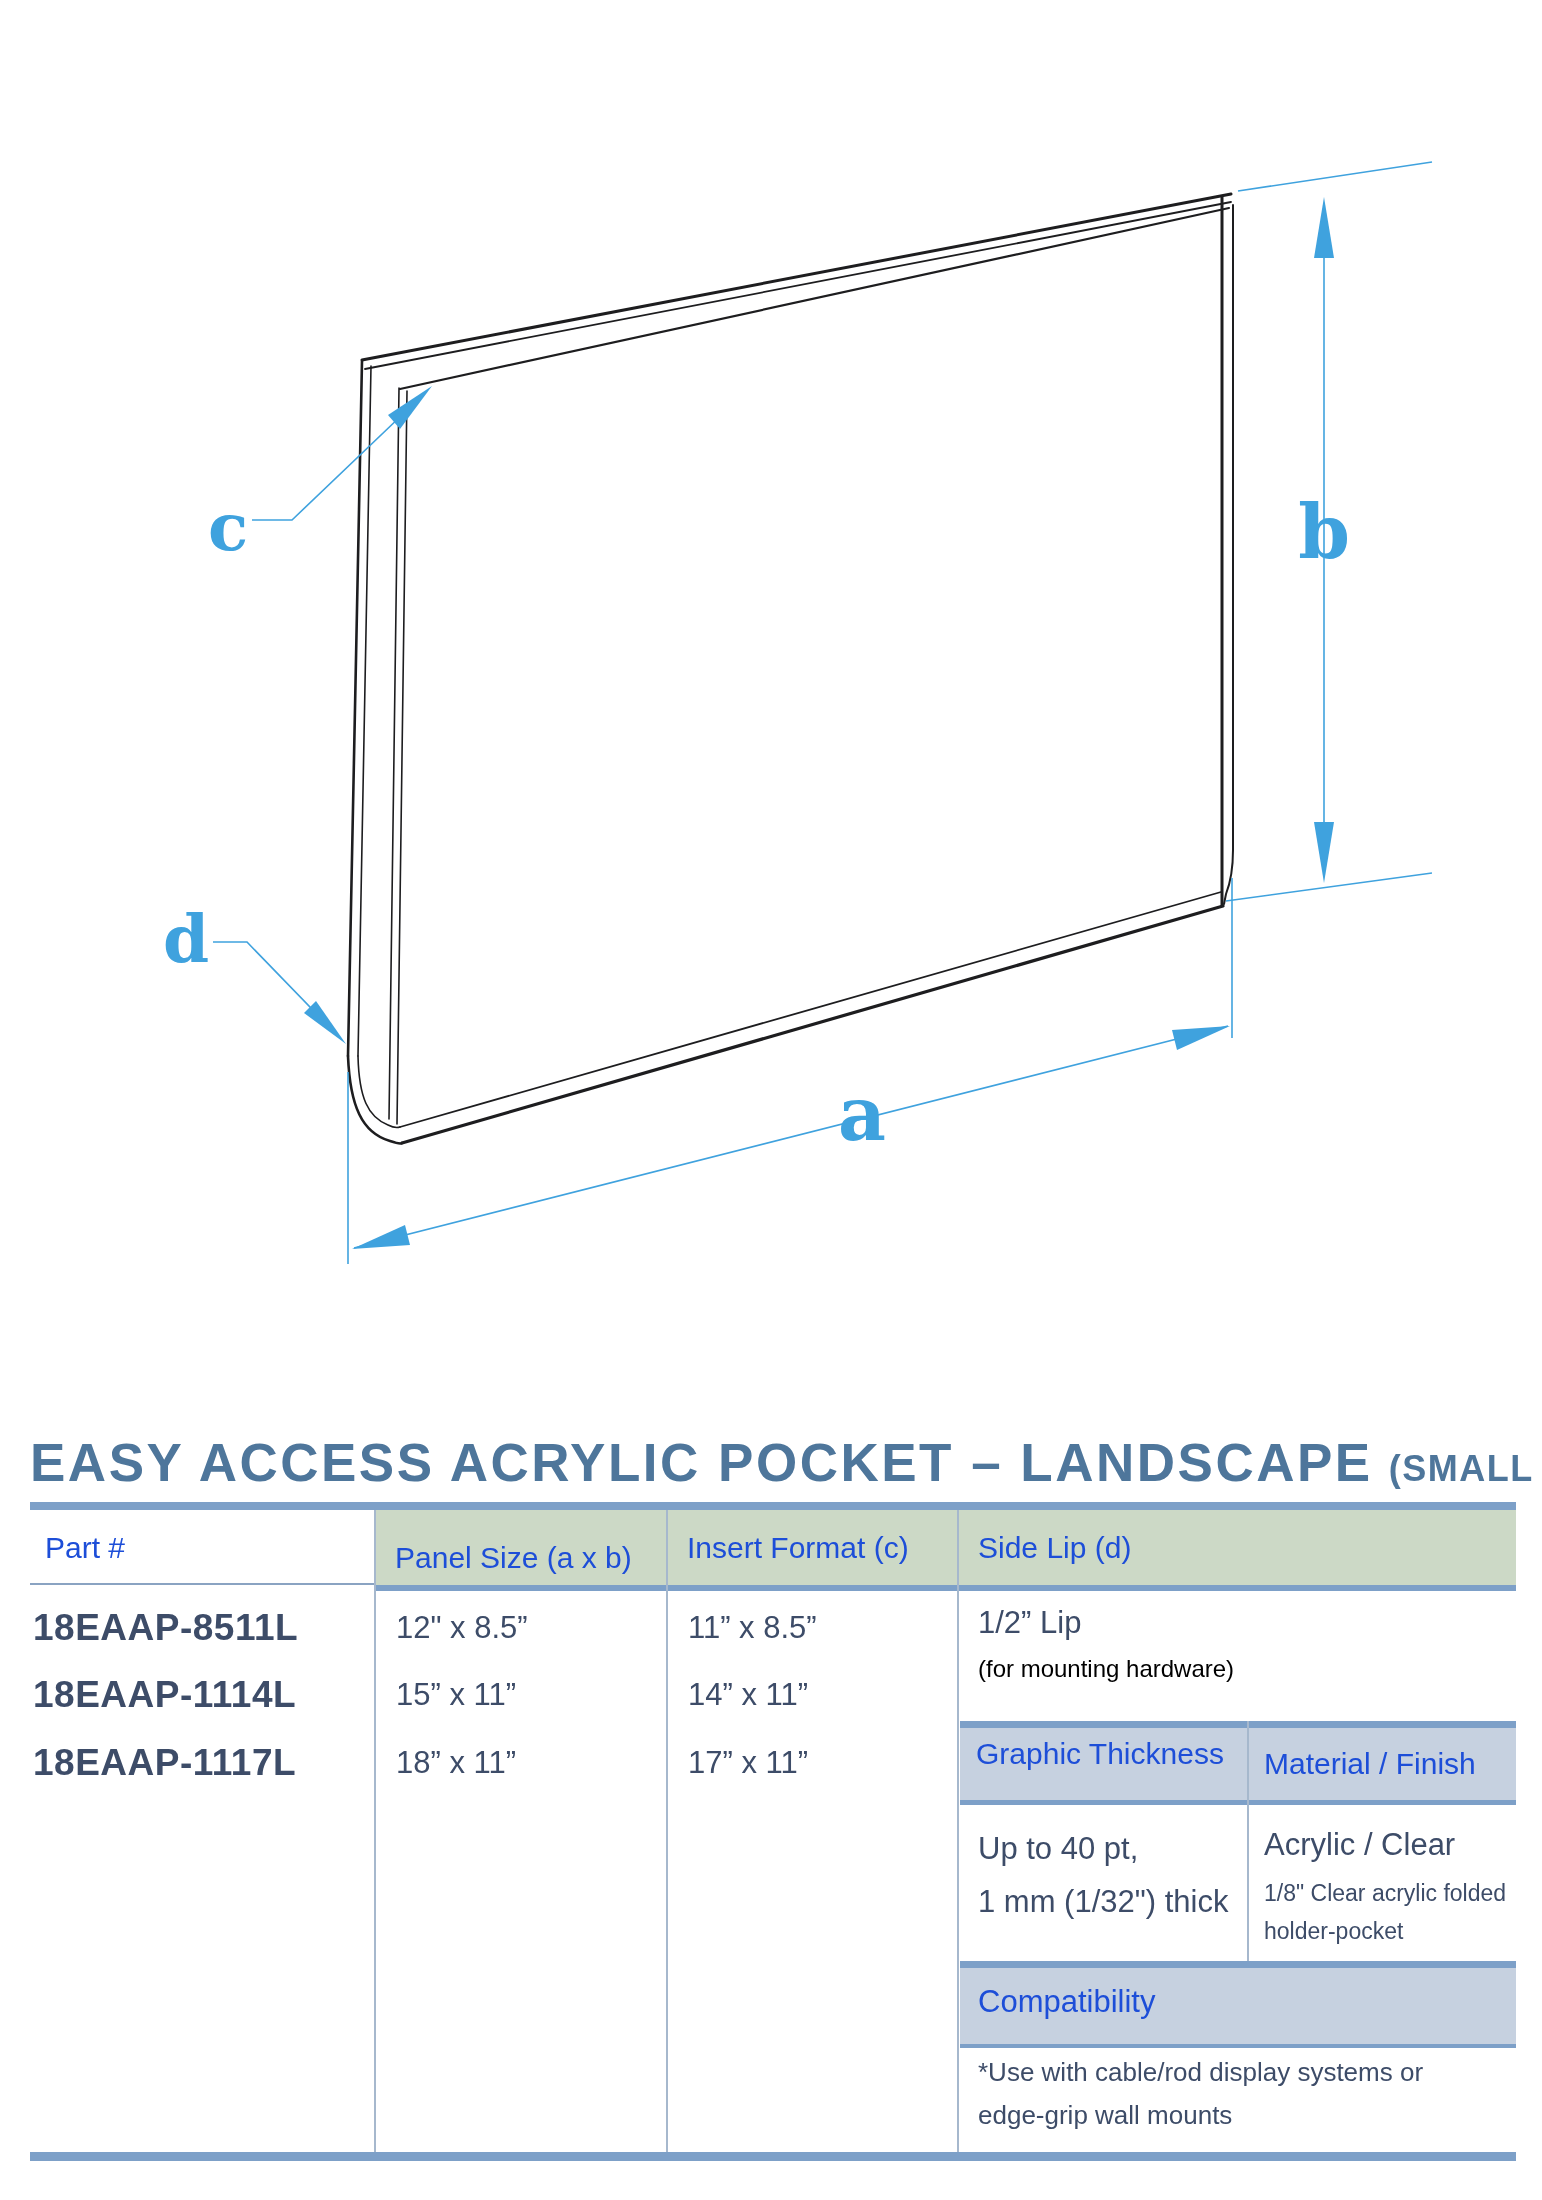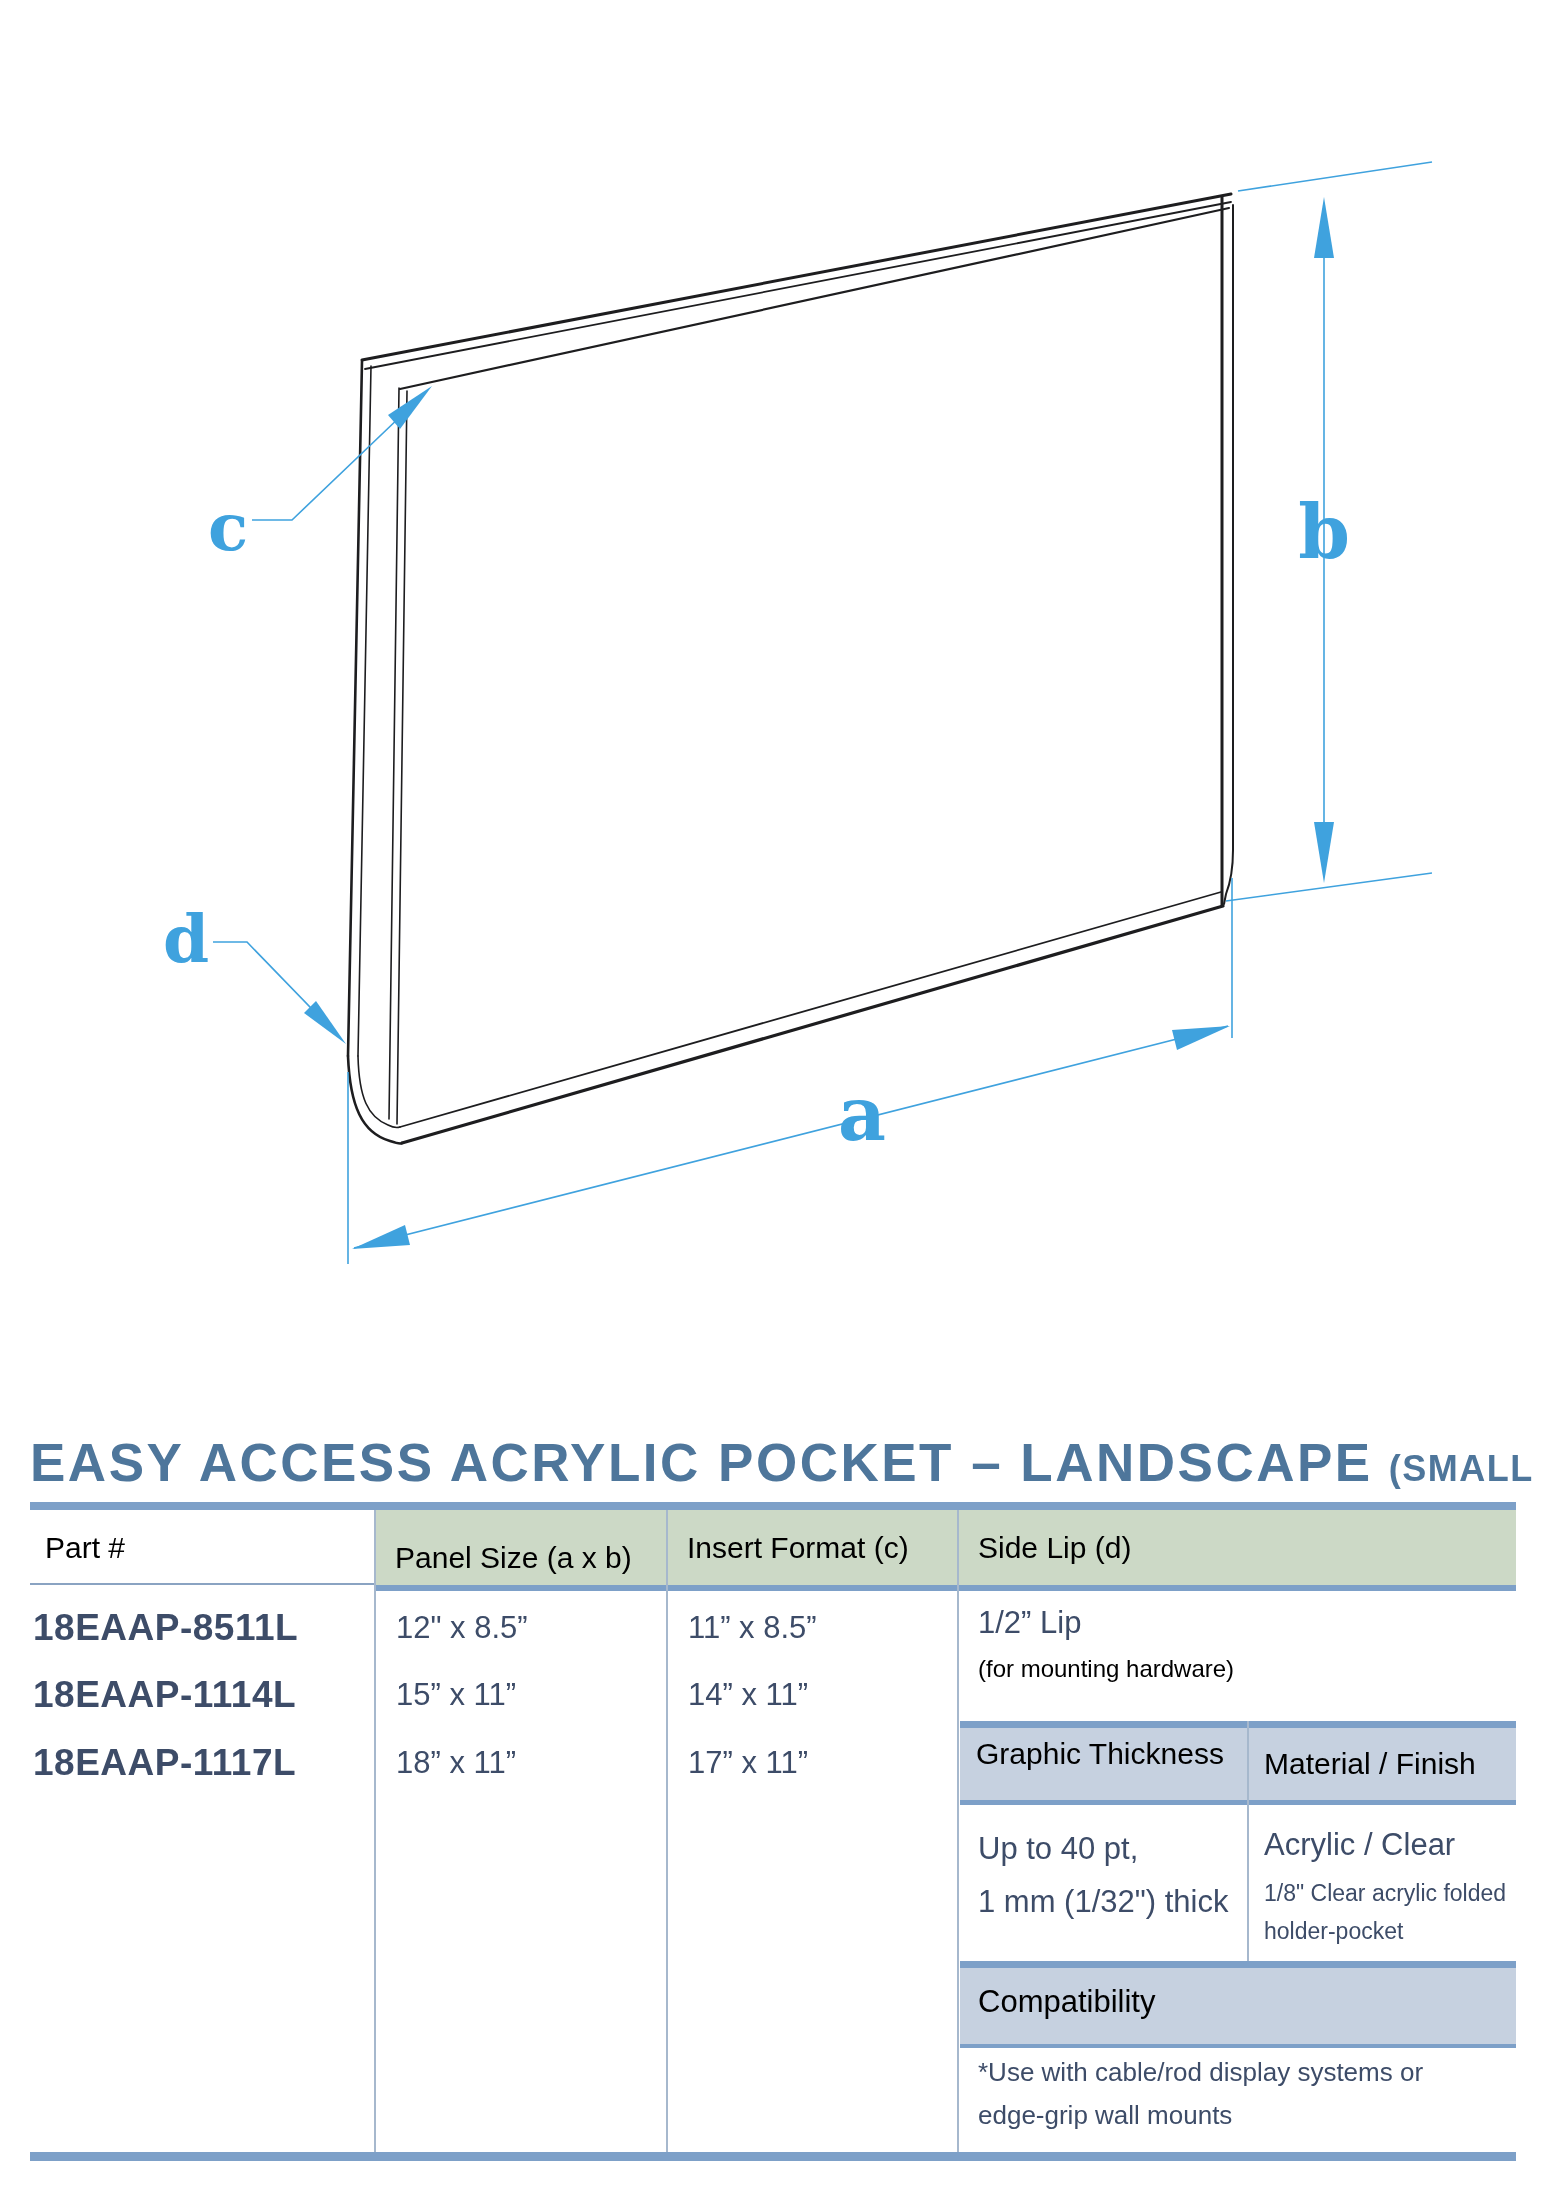--- a/index.html
+++ b/index.html
@@ -18,21 +18,21 @@
   }
   .title-qualifier{
     font-size:36px;font-weight:600;letter-spacing:1.5px;color:#4e769b;
   }
   .bar{position:absolute;background:#7da0c8;}
   .vline{position:absolute;width:2px;background:#a6b8cd;}
   .cell-green{position:absolute;background:#ccd9c6;}
   .cell-blue{position:absolute;background:#c6d1e0;}
   .hdr-text{
     position:absolute;display:flex;align-items:center;
-    font-size:30px;color:#000000;white-space:nowrap;
+    font-size:30px;color:#1d4ed8;white-space:nowrap;
   }
   .part-num{
     position:absolute;font-size:37px;font-weight:bold;color:#3d4c68;
     line-height:38px;white-space:nowrap;letter-spacing:0.5px;
   }
   .cell-val{
     position:absolute;font-size:31px;color:#3d4c68;line-height:32px;white-space:nowrap;
   }
   .cell-note{
     position:absolute;font-size:24px;color:#000000;line-height:26px;white-space:nowrap;

